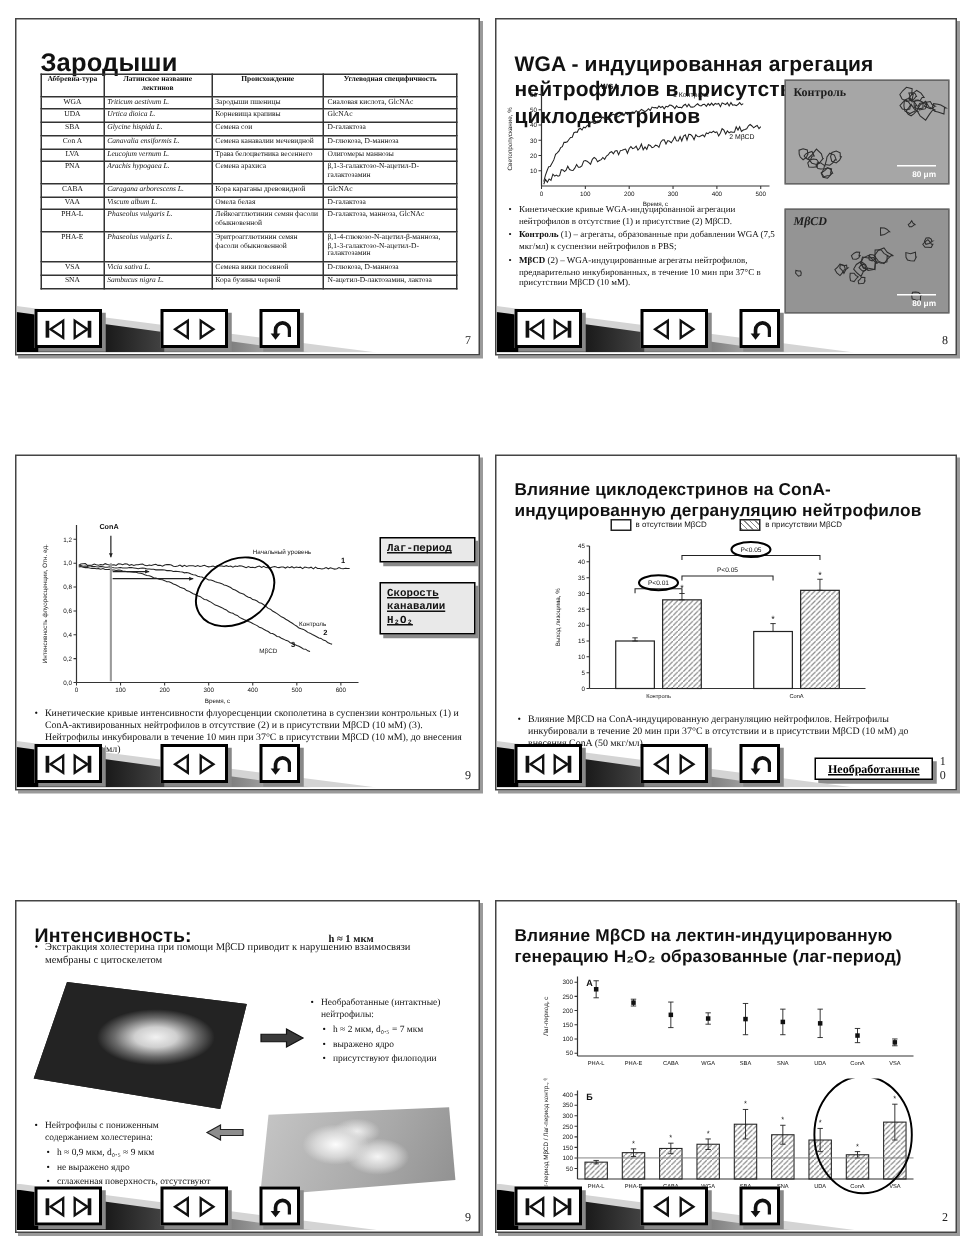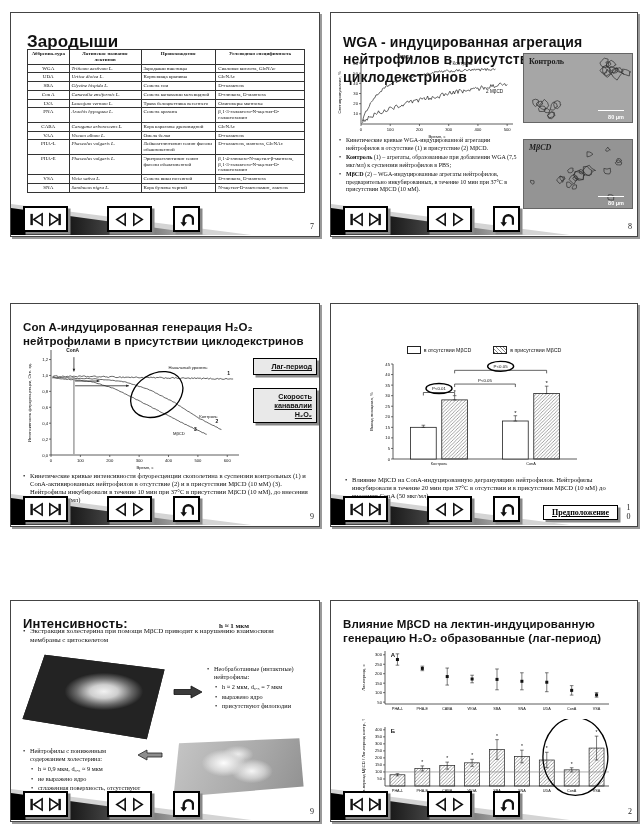--- a/index.html
+++ b/index.html
@@ -32,22 +32,22 @@
   .afm1-body{width:100%;height:100%;clip-path:polygon(16% 4%,97% 20%,85% 96%,1% 74%);
     background:radial-gradient(ellipse 34% 26% at 56% 44%, #f2f2f2 0%, #cfcfcf 28%, #6a6a6a 55%, #232323 78%),#1c1c1c;}
   .afm2-body{width:100%;height:100%;clip-path:polygon(10% 10%,96% 2%,99% 80%,6% 97%);
     background:
       radial-gradient(ellipse 22% 30% at 42% 42%, #fdfdfd 0%, rgba(220,220,220,.85) 45%, rgba(200,200,200,0) 72%),
       radial-gradient(ellipse 20% 26% at 62% 55%, #f5f5f5 0%, rgba(215,215,215,.8) 45%, rgba(200,200,200,0) 75%),
       radial-gradient(ellipse 16% 20% at 52% 28%, #efefef 0%, rgba(200,200,200,0) 70%),
       linear-gradient(115deg,#c9c9c9,#a9a9a9 60%,#8f8f8f);}
   
   .callout{position:absolute;background:#e9e9e9;border:1.4px solid #000;box-shadow:2.5px 2.5px 0 #8a8a8a;
-           font-family:Liberation Sans, sans-serif;font-weight:bold;font-size:7.2px;line-height:1.25;
-           text-align:right;padding:3px 4px;}
+           font-family:Liberation Mono, monospace;font-weight:bold;font-size:7.2px;line-height:1.25;
+           text-align:left;padding:3px 4px;}
   .callout span{text-decoration:underline;}
   
   .legend{position:absolute;display:flex;justify-content:center;gap:22px;font-size:5.3px;
           font-family:"Liberation Sans",sans-serif;}
   .lg{display:flex;align-items:center;gap:3px;}
   .lg .sw{width:12px;height:6px;border:0.8px solid #222;background:#fff;display:inline-block;}
   .lg .sw.hatch{background:repeating-linear-gradient(45deg,#8a8a8a 0 0.8px,transparent 0.8px 2.6px);}
   .lg em{font-style:normal;}
   
   .hypo-btn{position:absolute;background:#fff;border:1.6px solid #000;box-shadow:2.5px 2.5px 0 #8a8a8a;
@@ -357,21 +357,20 @@
               <path d="M5,13 V8 a5,5 0 0 1 10,0 v5" fill="none" stroke="#111" stroke-width="2.6"></path>
               <path d="M1.5,10.5 L8.5,10.5 L5,15 Z" fill="#111"></path>
             </svg>
           </span>
         </div>
       </nav>
     <span class="pageno">8</span>
   </section>
 
   <section class="slide" style="left:10px;top:303px;width:308px;height:222px">
-    <h1 class="stitle" style="left:12px;top:8px;width:286px;font-size:11.5px">Con A-индуцированная генерация H₂O₂ нейтрофилами в присутствии циклодекстринов</h1>
     <div class="chart" style="left:14px;top:38px;width:220px;height:128px">
         <svg width="220" height="128" viewBox="0 0 220 128">
           <defs>
             <pattern id="h1" patternUnits="userSpaceOnUse" width="3.4" height="3.4">
               <path d="M0,3.4 L3.4,0" stroke="#8a8a8a" stroke-width="0.8"></path>
             </pattern>
           </defs>
           <line x1="26" y1="8" x2="26" y2="113" stroke="#333" stroke-width="0.8"></line>
           <line x1="26" y1="113" x2="214" y2="113" stroke="#333" stroke-width="0.8"></line>
           <line x1="24" y1="113" x2="26" y2="113" stroke="#333" stroke-width="0.7"></line>
@@ -468,20 +467,21 @@
               <path d="M5,13 V8 a5,5 0 0 1 10,0 v5" fill="none" stroke="#111" stroke-width="2.6"></path>
               <path d="M1.5,10.5 L8.5,10.5 L5,15 Z" fill="#111"></path>
             </svg>
           </span>
         </div>
       </nav>
     <span class="pageno">9</span>
   </section>
 
   <section class="slide" style="left:330px;top:303px;width:306px;height:222px">
+    <h1 class="stitle" style="left:12px;top:8px;width:284px;font-size:11.5px">Влияние циклодекстринов на ConA-индуцированную дегрануляцию нейтрофилов</h1>
     <div class="legend" style="left:40px;top:42px;width:226px">
 
     <span class="lg">
         <i class="sw plain"></i>
         <em>в отсутствии МβCD</em>
       </span>
         <span class="lg">
         <i class="sw hatch"></i>
         <em>в присутствии МβCD</em>
       </span>
@@ -547,21 +547,21 @@
           <text x="179.64" y="29.111111111111114" font-size="6" text-anchor="middle" fill="#111" font-family="Liberation Sans, sans-serif">*</text>
         </svg>
       </div>
     <div class="bl" style="left:14px;top:172px;width:280px;font-size:6.6px;line-height:1.22">
 
     <div class="bi">
         <span class="bm">•</span>
         <span><b></b><span>Влияние МβCD на ConA-индуцированную дегрануляцию нейтрофилов. Нейтрофилы инкубировали в течение 20 мин при 37°С в отсутствии и в присутствии МβCD (10 мМ) до внесения ConA (50 мкг/мл)</span></span>
       </div>
       </div>
-    <a class="hypo-btn" style="left:212px;top:201px">Предположение</a>
+    <a class="hypo-btn" style="left:212px;top:201px">Необработанные</a>
     <nav class="navbar">
         <div class="wedge2"></div>
         <div class="wedge"></div>
         <div class="navgrp" style="left: 12px;">
           <span>
             <svg width="15" height="15" viewBox="0 0 16 15">
               <rect x="1.5" y="1.5" width="2.6" height="12" fill="#111"></rect>
               <path d="M13,1.5 L4,7.5 L13,13.5 Z" fill="#fff" stroke="#111" stroke-width="1.7" transform="translate(1,0)"></path>
             </svg>
           </span>

